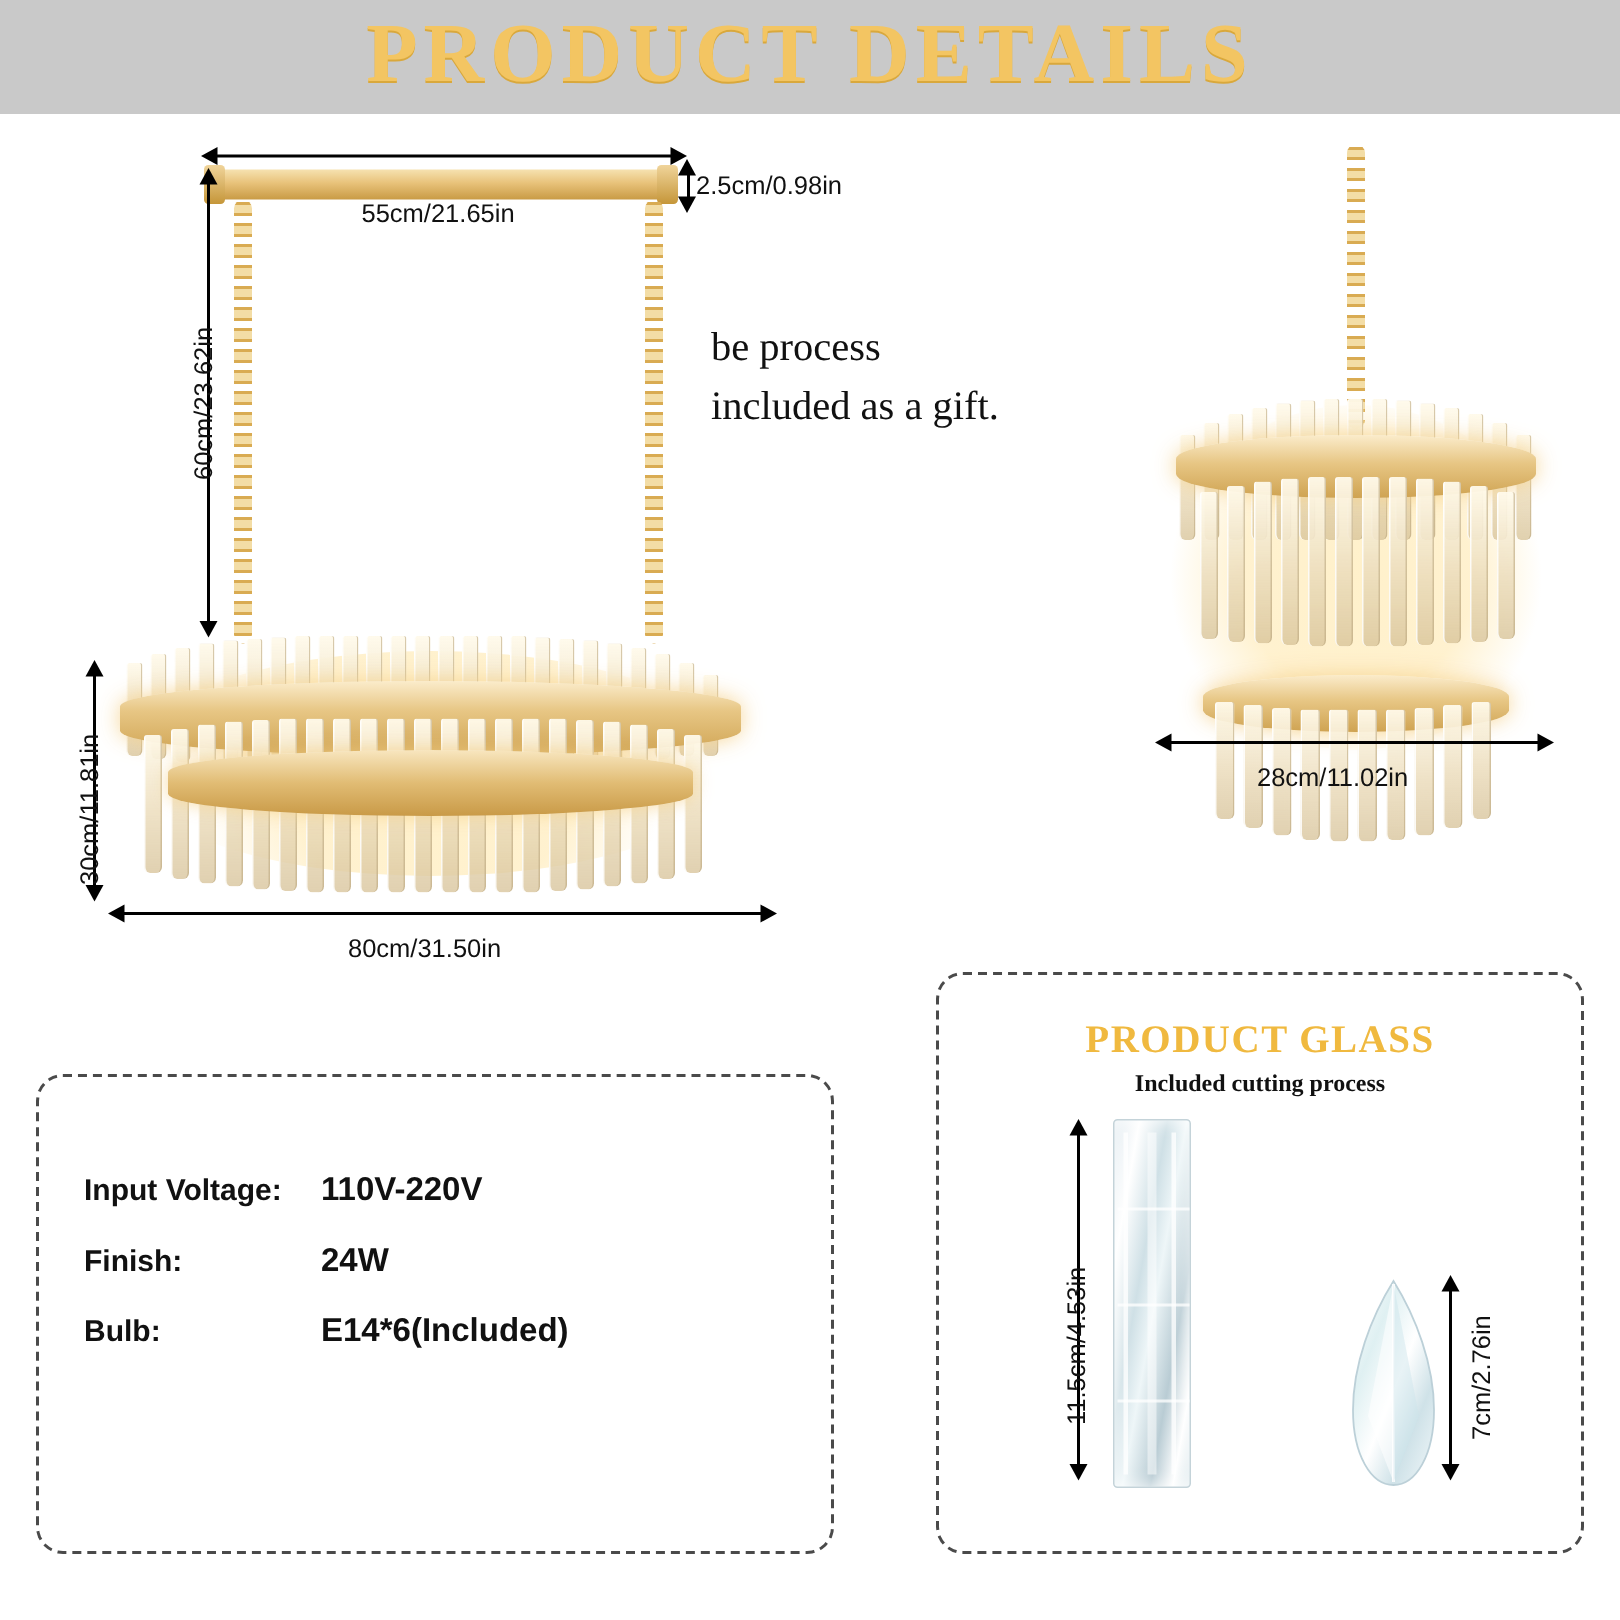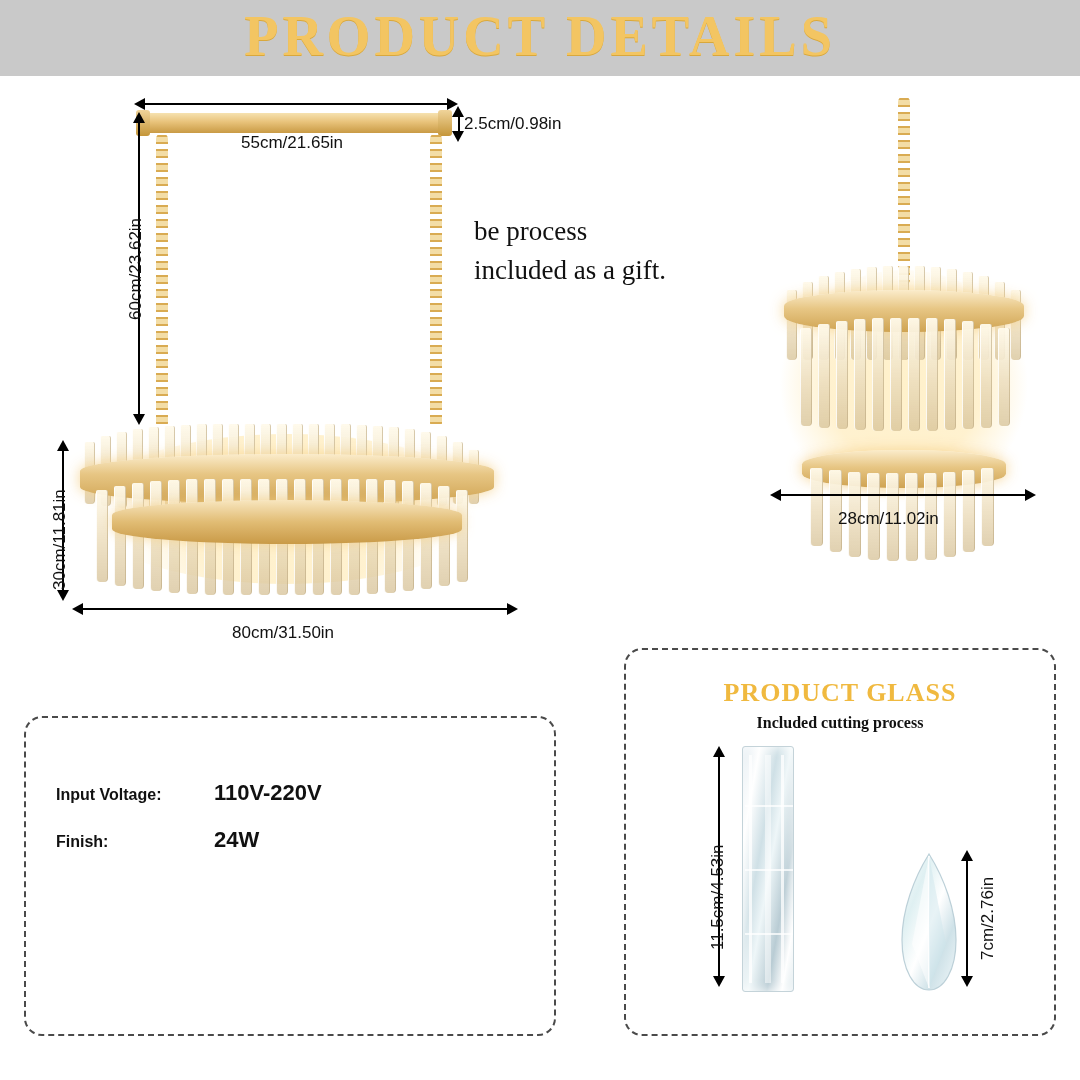--- a/index.html
+++ b/index.html
@@ -95,21 +95,21 @@
     left: 30px; top: 62px;
     width: 480px;
   }
   .spec-row {
     display: flex;
     align-items: baseline;
     height: 47px;
   }
   .spec-key {
     width: 158px;
-    font-size: 16px;
+    font-size: 20px;
     font-weight: bold;
     color: #111;
   }
   .spec-val {
     font-size: 22px;
     font-weight: bold;
     color: #111;
   }
 
   
@@ -395,20 +395,24 @@
 <div class="spec-box">
   <div class="spec-rows">
     <div class="spec-row">
       <div class="spec-key">Input Voltage:</div>
       <div class="spec-val">110V-220V</div>
     </div>
     <div class="spec-row">
       <div class="spec-key">Finish:</div>
       <div class="spec-val">24W</div>
     </div>
+    <div class="spec-row">
+      <div class="spec-key">Bulb:</div>
+      <div class="spec-val">E14*6(Included)</div>
+    </div>
   </div>
 </div>
 
 <div class="glass-box">
   <div class="glass-title">PRODUCT GLASS</div>
   <div class="glass-sub">Included cutting process</div>
 </div>
 
 <div class="bar-crystal">
   <div class="bar-facet" style="left:6px;  top:8px;  width:3px;  height:228px;"></div>

